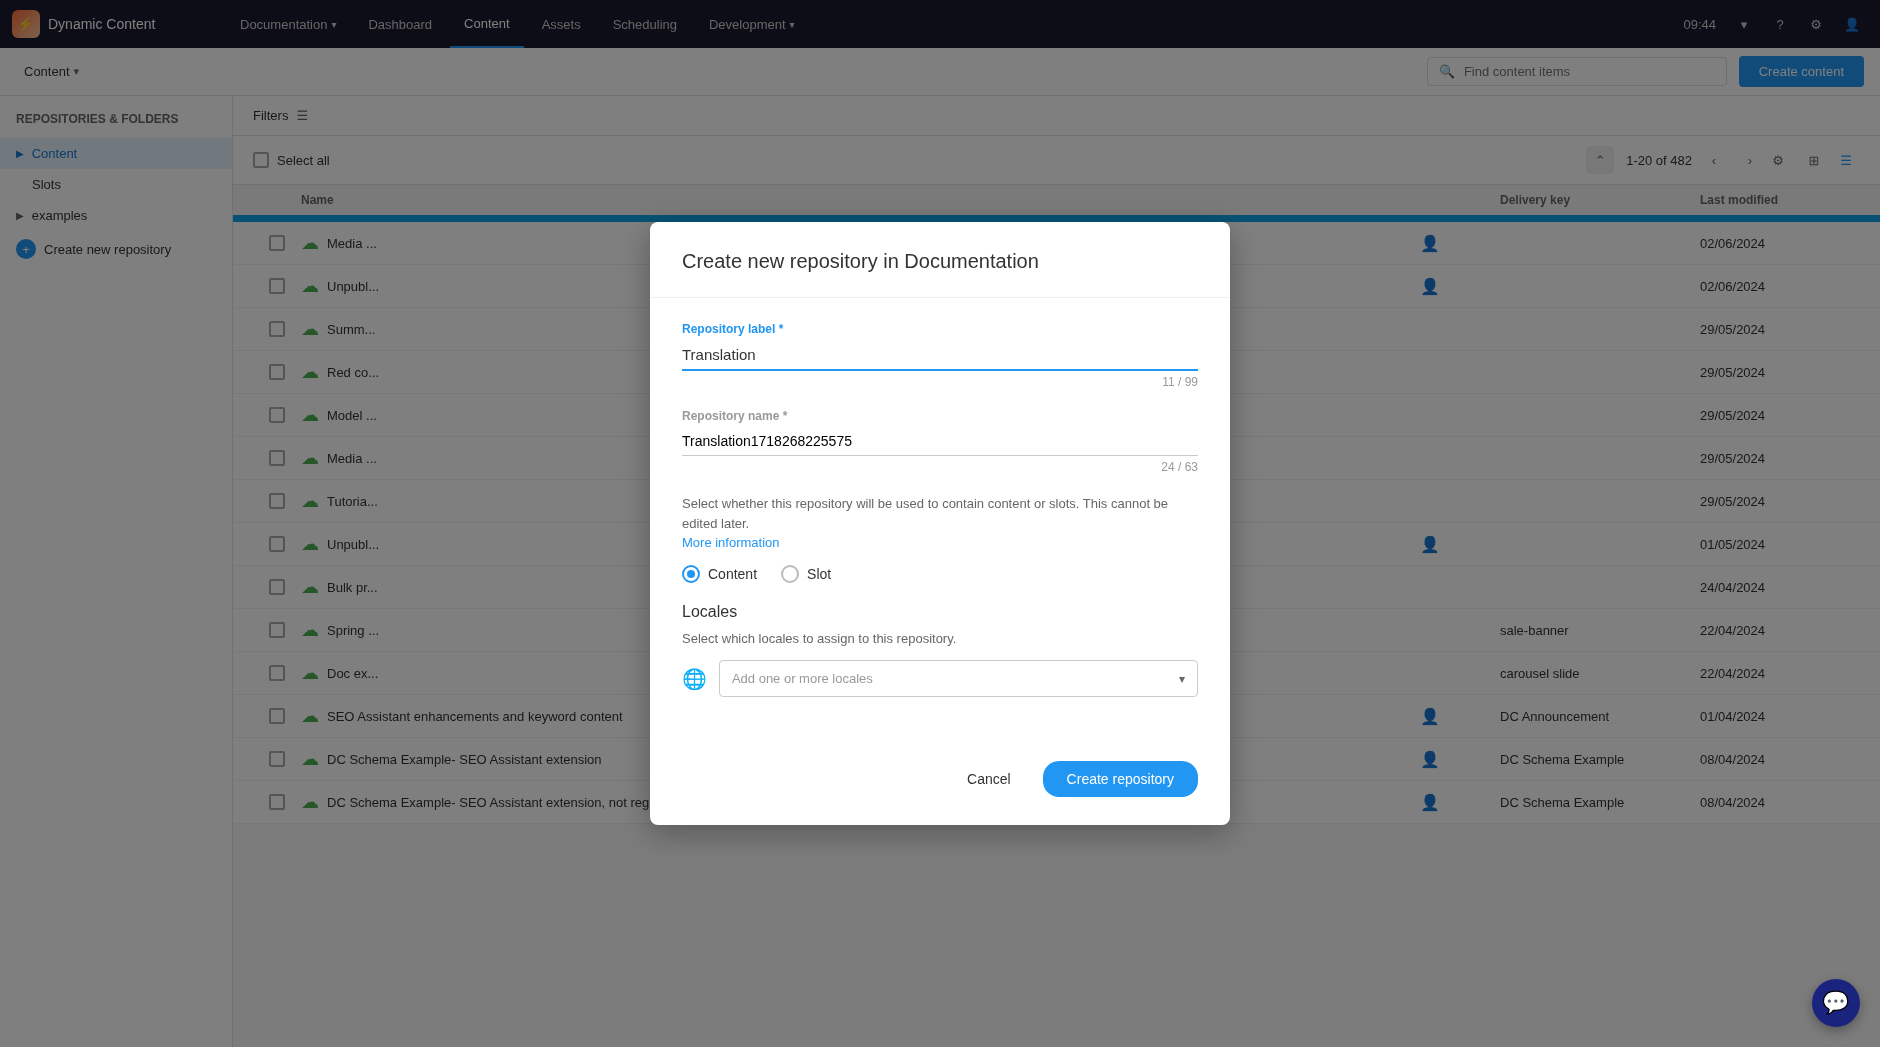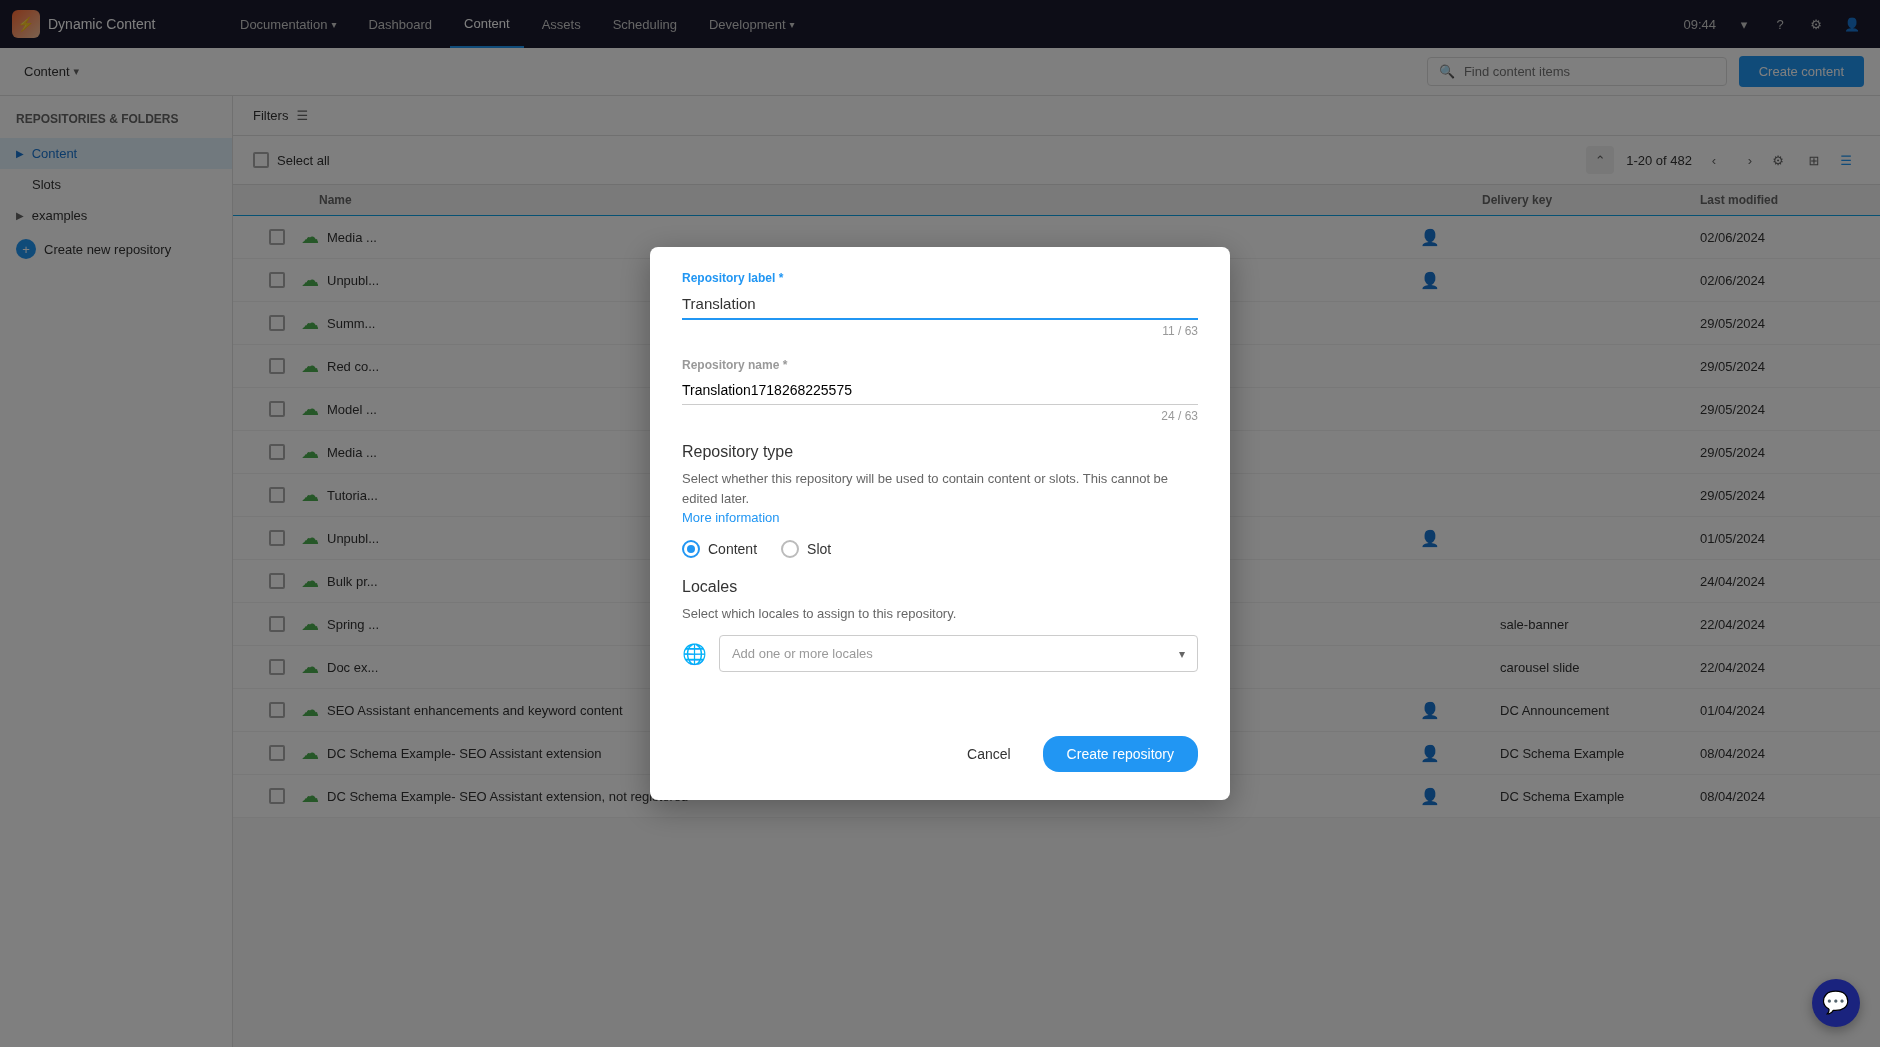--- a/index.html
+++ b/index.html
@@ -65,21 +65,21 @@
     .table-top-spacer { flex: 1; }
     .pagination { display: flex; align-items: center; gap: 8px; font-size: 13px; color: #333; }
     .page-btn { width: 28px; height: 28px; display: flex; align-items: center; justify-content: center; cursor: pointer; border-radius: 4px; color: #666; }
     .view-icons { display: flex; gap: 4px; margin-left: 8px; }
     .view-icon-btn { width: 28px; height: 28px; display: flex; align-items: center; justify-content: center; cursor: pointer; border-radius: 4px; color: #666; }
     .view-icon-btn.active { color: #2196f3; }
     .settings-icon-btn { width: 28px; height: 28px; display: flex; align-items: center; justify-content: center; cursor: pointer; border-radius: 4px; color: #666; }
     .collapse-btn { width: 28px; height: 28px; display: flex; align-items: center; justify-content: center; cursor: pointer; border-radius: 4px; background: #f0f0f0; color: #666; }
 
     
-    .table-header { display: grid; grid-template-columns: 48px 1fr 80px 200px 160px; align-items: center; padding: 8px 20px; background: #f5f5f5; border-bottom: 1px solid #0ea5e9; font-size: 12px; color: #666; font-weight: 600; gap: 18px; }
+    .table-header { display: grid; grid-template-columns: 48px 1fr 80px 200px 160px; align-items: center; padding: 8px 20px; background: #f5f5f5; border-bottom: 7px solid #0ea5e9; font-size: 12px; color: #666; font-weight: 600; }
     .table-row { display: grid; grid-template-columns: 48px 1fr 80px 200px 160px; align-items: center; padding: 10px 20px; background: #fff; border-bottom: 1px solid #f0f0f0; font-size: 13px; }
     .row-name { display: flex; align-items: center; gap: 8px; }
     .cloud-icon { color: #4caf50; font-size: 18px; }
     .person-icon { color: #bbb; font-size: 16px; }
 
     
     .overlay { position: fixed; top: 0; left: 0; width: 100%; height: 100%; background: rgba(0,0,0,0.5); z-index: 100; display: flex; align-items: center; justify-content: center; }
 
     
     .dialog {
@@ -435,37 +435,39 @@
     <div>08/04/2024</div>
   </div>
       </div>
 
   </main>
 </div>
 
 <div class="overlay">
   <div class="dialog">
 
+    <div class="dialog-header">
+      <h2 class="dialog-title">Create new repository in Documentation</h2>
+    </div>
 
     <div class="dialog-body">
 
       <div class="form-group">
         <label class="form-label">Repository label *</label>
         <input type="text" class="form-input" value="Translation" style="">
-        <div class="char-count">11 / 63</div>
+        <div class="char-count">11 / 99</div>
       </div>
 
       <div class="form-group">
         <label class="form-label" style="color:#999;">Repository name *</label>
         <input type="text" class="form-input-secondary" value="Translation1718268225575" style="">
         <div class="char-count">24 / 63</div>
       </div>
 
       <div class="form-group">
-        <div class="section-title">Repository type</div>
         <div class="section-desc">
           <span>Select whether this repository will be used to contain content or slots. This cannot be edited later.</span><br>
           <span class="more-info">More information</span>
         </div>
         <div class="radio-group">
           <div class="radio-option">
             <div class="radio-circle selected"></div>
             <span class="radio-label">Content</span>
           </div>
           <div class="radio-option">

